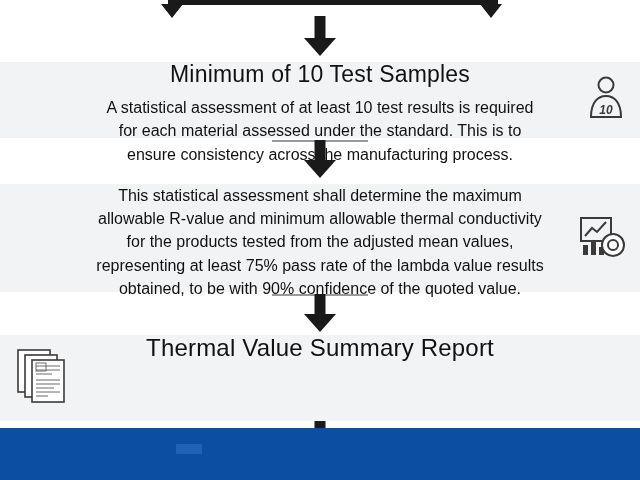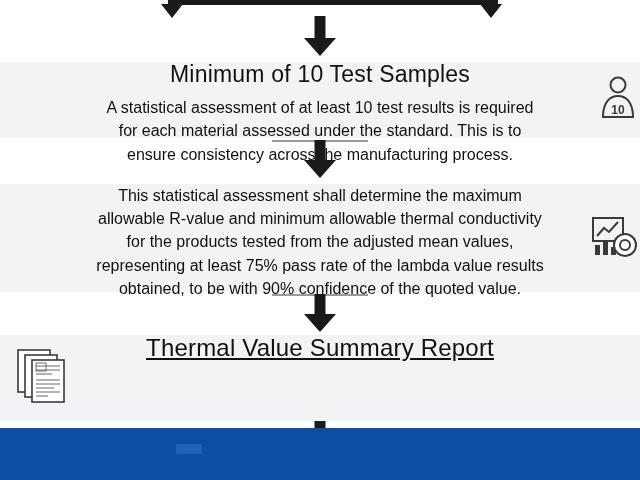--- a/index.html
+++ b/index.html
@@ -100,39 +100,40 @@
   }
   .panel-title {
     color: #111111;
     font-weight: 400;
     text-align: center;
     letter-spacing: .2px;
     line-height: 1.1;
   }
   .t1 { font-size: 23px; margin-bottom: 9px; }
   .t2 { font-size: 23px; margin-bottom: 10px; }
-  .t3 { font-size: 24px; margin-bottom: 12px; text-decoration: underline; }
+  .t3 { font-size: 24px; margin-bottom: 12px; }
   .panel-body {
     color: #111111;
     font-size: 16px;
     line-height: 1.45;
     text-align: center;
     max-width: 500px;
   }
   .sub {
     font-size: 13px;
     vertical-align: sub;
   }
 
   
   .icon-right {
     position: absolute;
-    right: 2px;
+    right: 14px;
     top: 50%;
     transform: translateY(-50%);
+    font-style: italic;
   }
   .icon-left {
     position: absolute;
     left: 14px;
     top: 50%;
     transform: translateY(-50%);
   }
 
   
   .footer-band {

